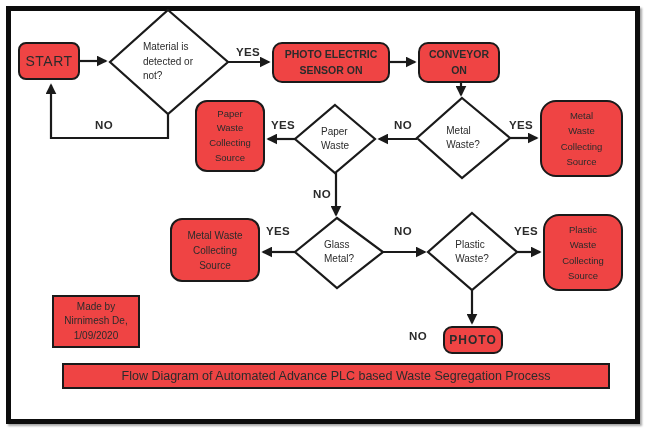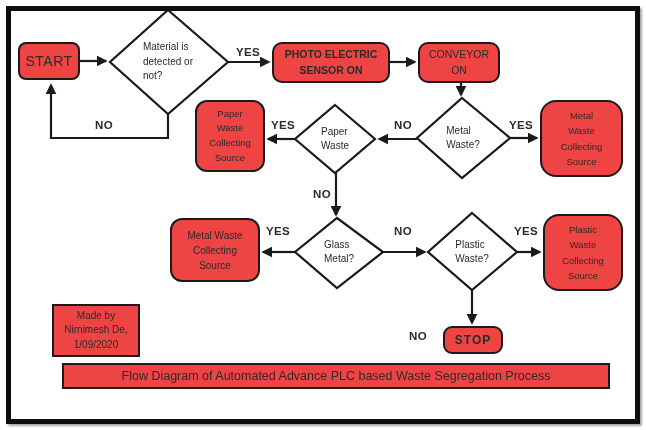--- a/index.html
+++ b/index.html
@@ -20,26 +20,26 @@
   .dlabel{
     position:absolute;display:flex;align-items:center;justify-content:center;
     text-align:left;white-space:pre-line;font-size:10px;line-height:1.45;
   }
   .lbl{
     position:absolute;width:30px;text-align:center;font-weight:bold;font-size:11.5px;
     letter-spacing:.3px;
   }
   #n-start{left:18px;top:42px;width:62px;height:38px;border-radius:8px;font-size:14px;letter-spacing:.5px;}
   #n-photo{left:272px;top:42px;width:118px;height:41px;border-radius:10px;font-size:10.5px;font-weight:600;line-height:1.5;}
-  #n-conveyor{left:418px;top:42px;width:82px;height:41px;border-radius:10px;font-size:10.5px;font-weight:400;line-height:1.5;}
+  #n-conveyor{left:418px;top:42px;width:82px;height:41px;border-radius:10px;font-size:10.5px;font-weight:700;line-height:1.5;}
   #n-paper-src{left:195px;top:100px;width:70px;height:72px;border-radius:12px;font-size:9.5px;line-height:1.55;}
   #n-metal-src{left:540px;top:100px;width:83px;height:77px;border-radius:16px;font-size:9.5px;line-height:1.6;}
   #n-glass-src{left:170px;top:218px;width:90px;height:64px;border-radius:12px;font-size:10px;line-height:1.5;}
   #n-plastic-src{left:543px;top:214px;width:80px;height:77px;border-radius:16px;font-size:9.5px;line-height:1.6;}
-  #n-credit{left:52px;top:295px;width:88px;height:53px;border-radius:0;font-size:10px;line-height:1.45;margin-top:9px;}
+  #n-credit{left:52px;top:295px;width:88px;height:53px;border-radius:0;font-size:10px;line-height:1.45;}
   #n-stop{left:443px;top:326px;width:60px;height:28px;border-radius:9px;font-size:12px;letter-spacing:1px;font-weight:600;}
   #n-title{left:62px;top:363px;width:548px;height:26px;border-width:2px;border-radius:0;font-size:12.5px;}
   #d-material{left:116px;top:36px;width:104px;height:52px;}
   #d-paper{left:301px;top:117px;width:68px;height:44px;}
   #d-metal{left:429px;top:116px;width:68px;height:44px;}
   #d-glass{left:305px;top:231px;width:68px;height:42px;}
   #d-plastic{left:438px;top:230px;width:68px;height:44px;}
   #l-material-yes{left:233px;top:46px;}
   #l-material-no{left:89px;top:119px;}
   #l-paper-yes{left:268px;top:119px;}
@@ -106,21 +106,21 @@
   <div class="node" id="n-glass-src">Metal Waste
 Collecting
 Source</div>
   <div class="node" id="n-plastic-src">Plastic
 Waste
 Collecting
 Source</div>
   <div class="node" id="n-credit">Made by
 Nirnimesh De,
 1/09/2020</div>
-  <div class="node" id="n-stop">STOP</div>
+  <div class="node" id="n-stop">PHOTO</div>
   <div class="node" id="n-title">Flow Diagram of Automated Advance PLC based Waste Segregation Process</div>
 
   <div class="dlabel" id="d-material">Material is
 detected or
 not?</div>
   <div class="dlabel" id="d-paper">Paper
 Waste</div>
   <div class="dlabel" id="d-metal">Metal
 Waste?</div>
   <div class="dlabel" id="d-glass">Glass

